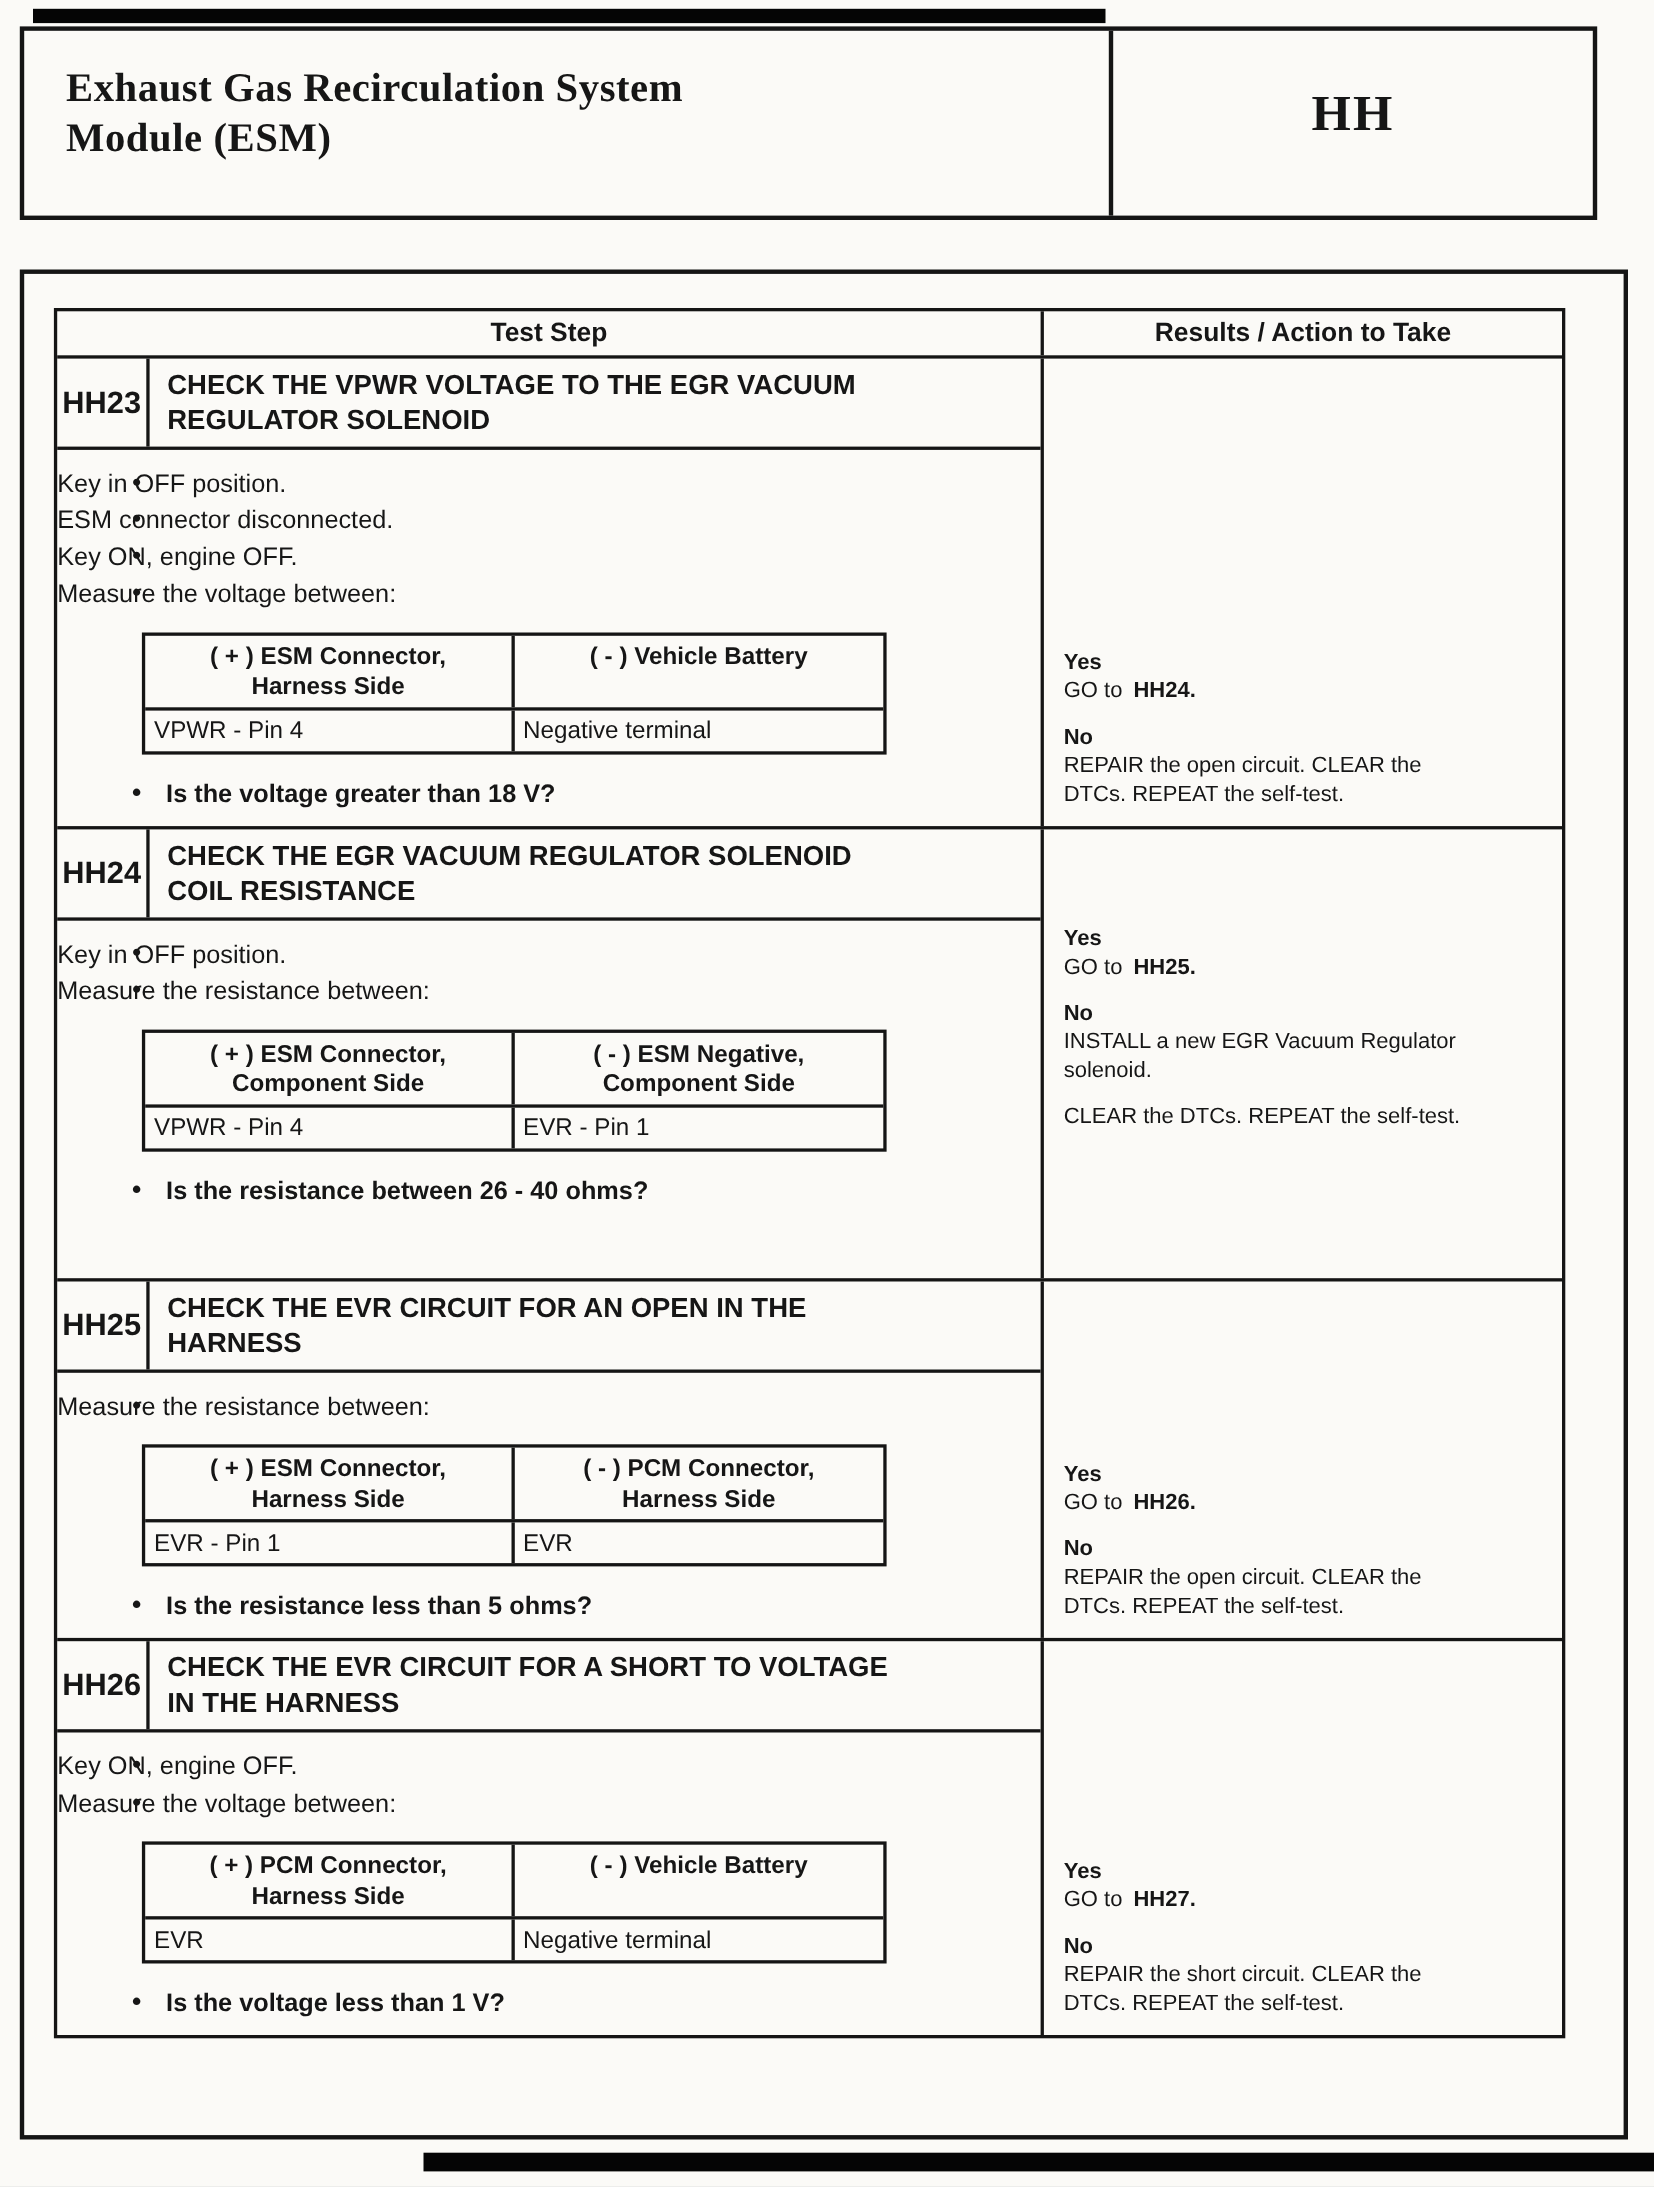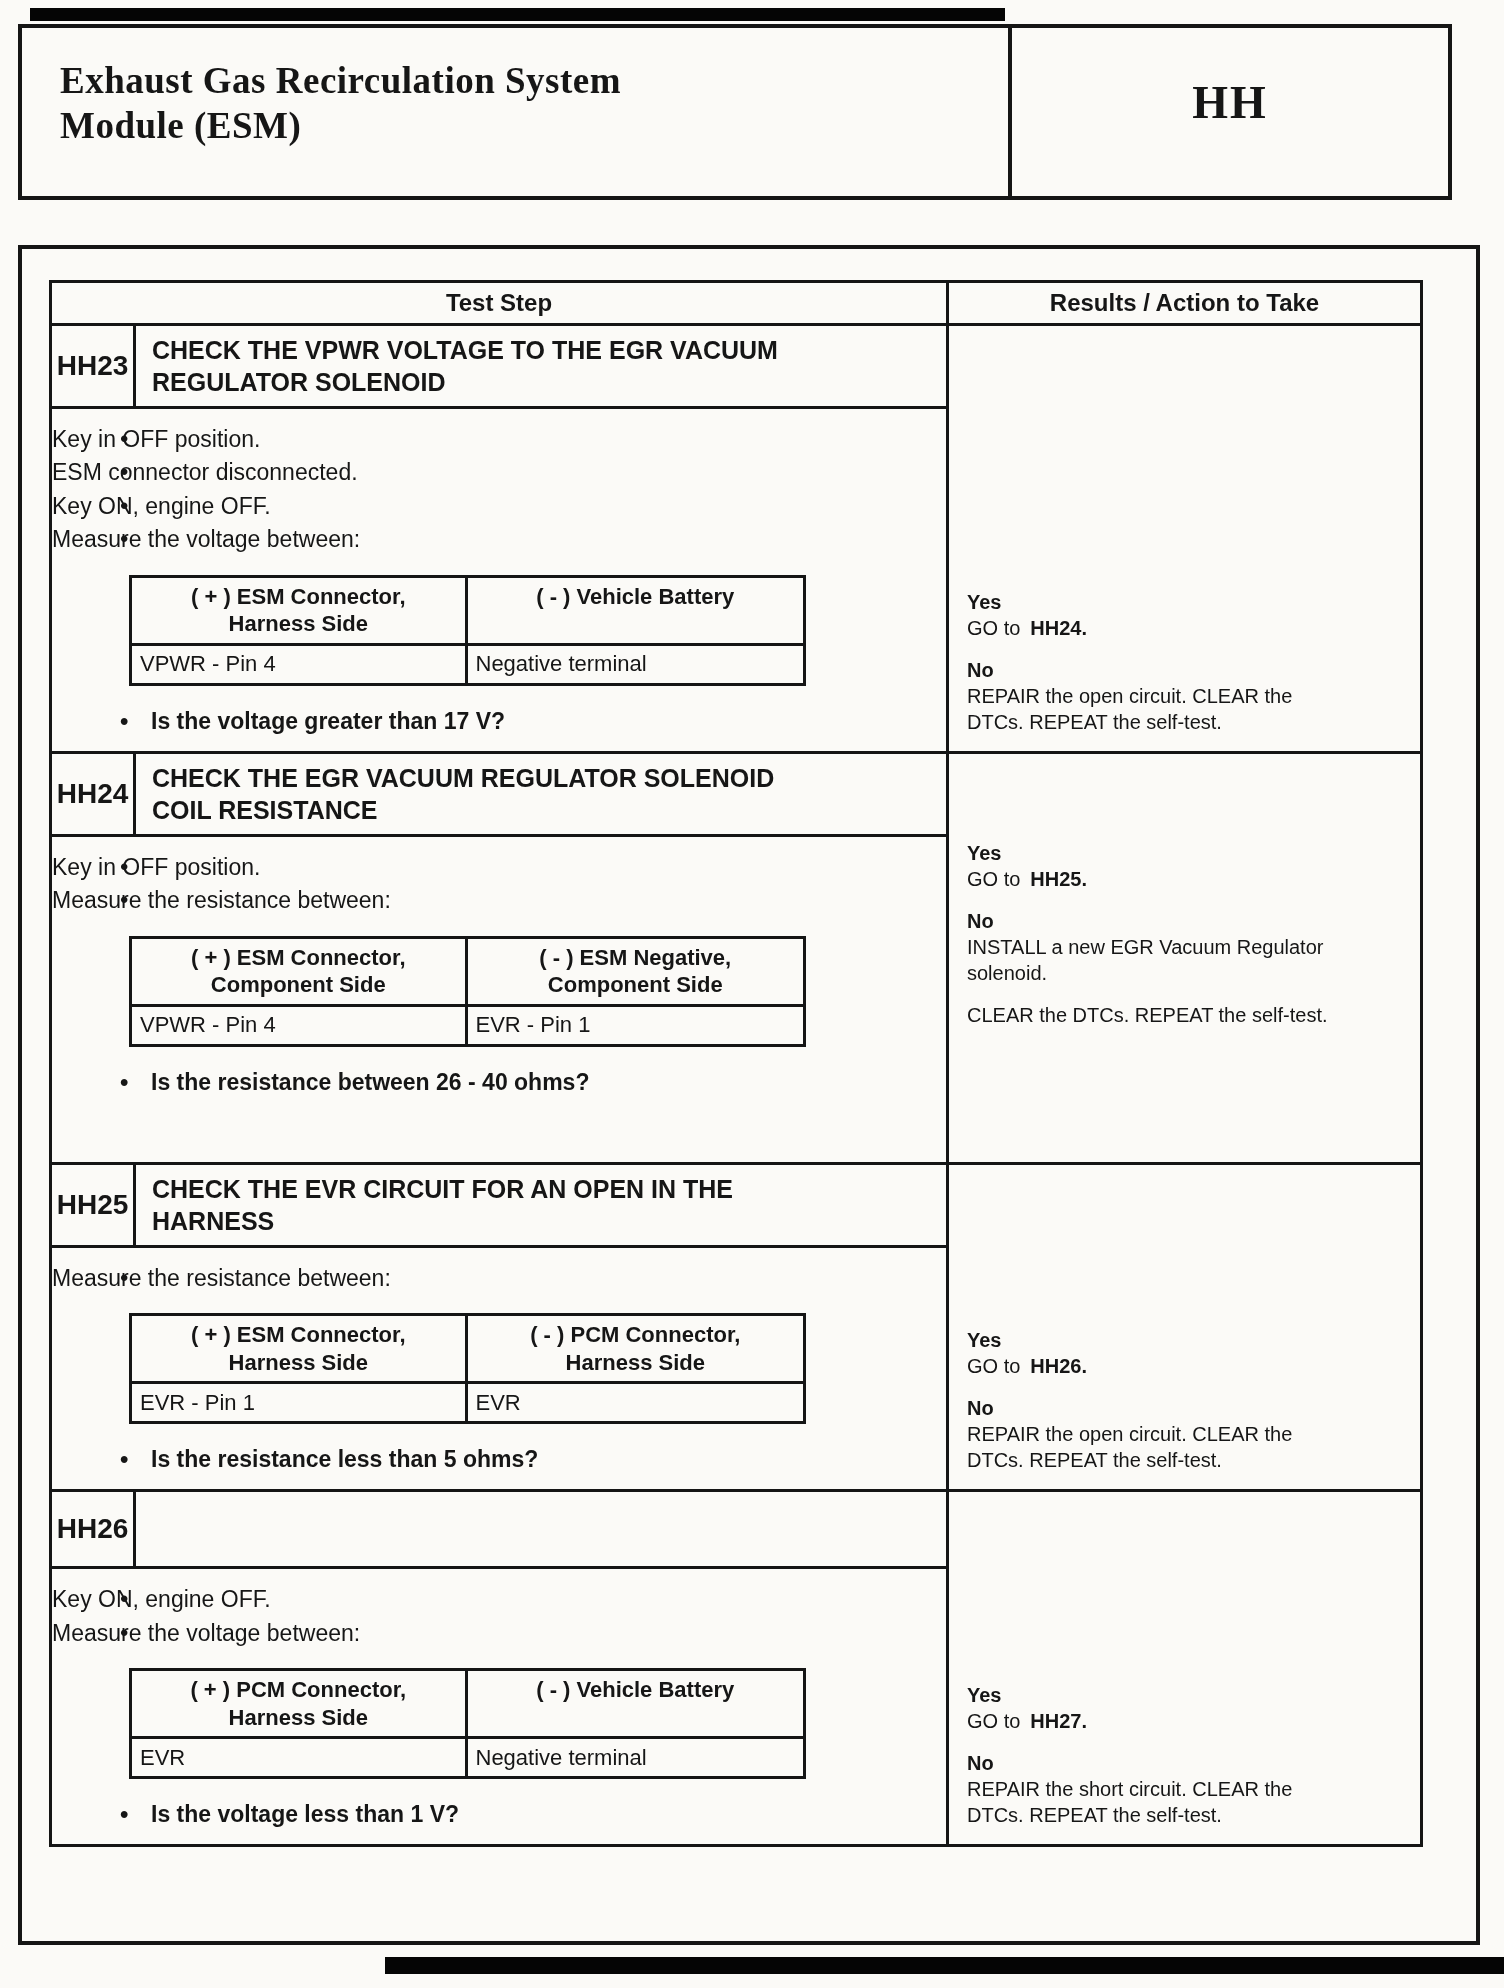--- a/index.html
+++ b/index.html
@@ -181,21 +181,21 @@
                 </div>
                 <div class="conn-th single">
                   <span>( - ) Vehicle Battery</span>
                 </div>
               </div>
               <div class="conn-vals">
                 <div class="conn-td first">VPWR - Pin 4</div>
                 <div class="conn-td">Negative terminal</div>
               </div>
             </div>
-            <div class="question">Is the voltage greater than 17 V?</div>
+            <div class="question">Is the voltage greater than 18 V?</div>
           </div>
         </div>
         <div class="tright">
           <div class="res-label">Yes</div>
           <div class="res-line">
             <span>GO to</span><b class="go-target">HH24.</b>
           </div>
           <div class="res-label no">No</div>
           <div class="res-line">REPAIR the open circuit. CLEAR the DTCs. REPEAT the self-test.</div>
         </div>
@@ -282,20 +282,23 @@
           </div>
           <div class="res-label no">No</div>
           <div class="res-line">REPAIR the open circuit. CLEAR the DTCs. REPEAT the self-test.</div>
         </div>
       </div>
 
       <div class="trow r3">
         <div class="tleft">
           <div class="title-strip">
             <div class="tid">HH26</div>
+            <div class="ttitle">
+              <span><span>CHECK THE EVR CIRCUIT FOR A SHORT TO VOLTAGE</span><br><span>IN THE HARNESS</span></span>
+            </div>
           </div>
           <div class="procedure">
             <ul class="bullets">
               <li>Key ON, engine OFF.</li>
               <li>Measure the voltage between:</li>
             </ul>
             <div class="conn-table">
               <div class="conn-head">
                 <div class="conn-th first">
                   <span>( + ) PCM Connector,</span>

